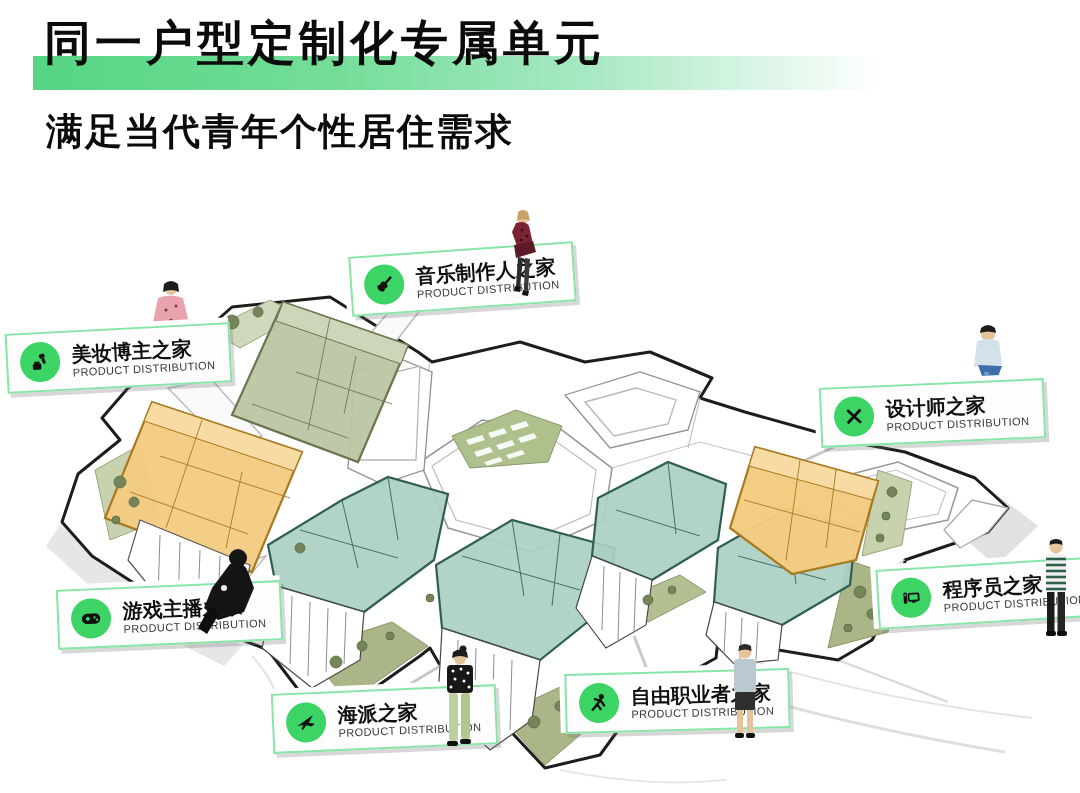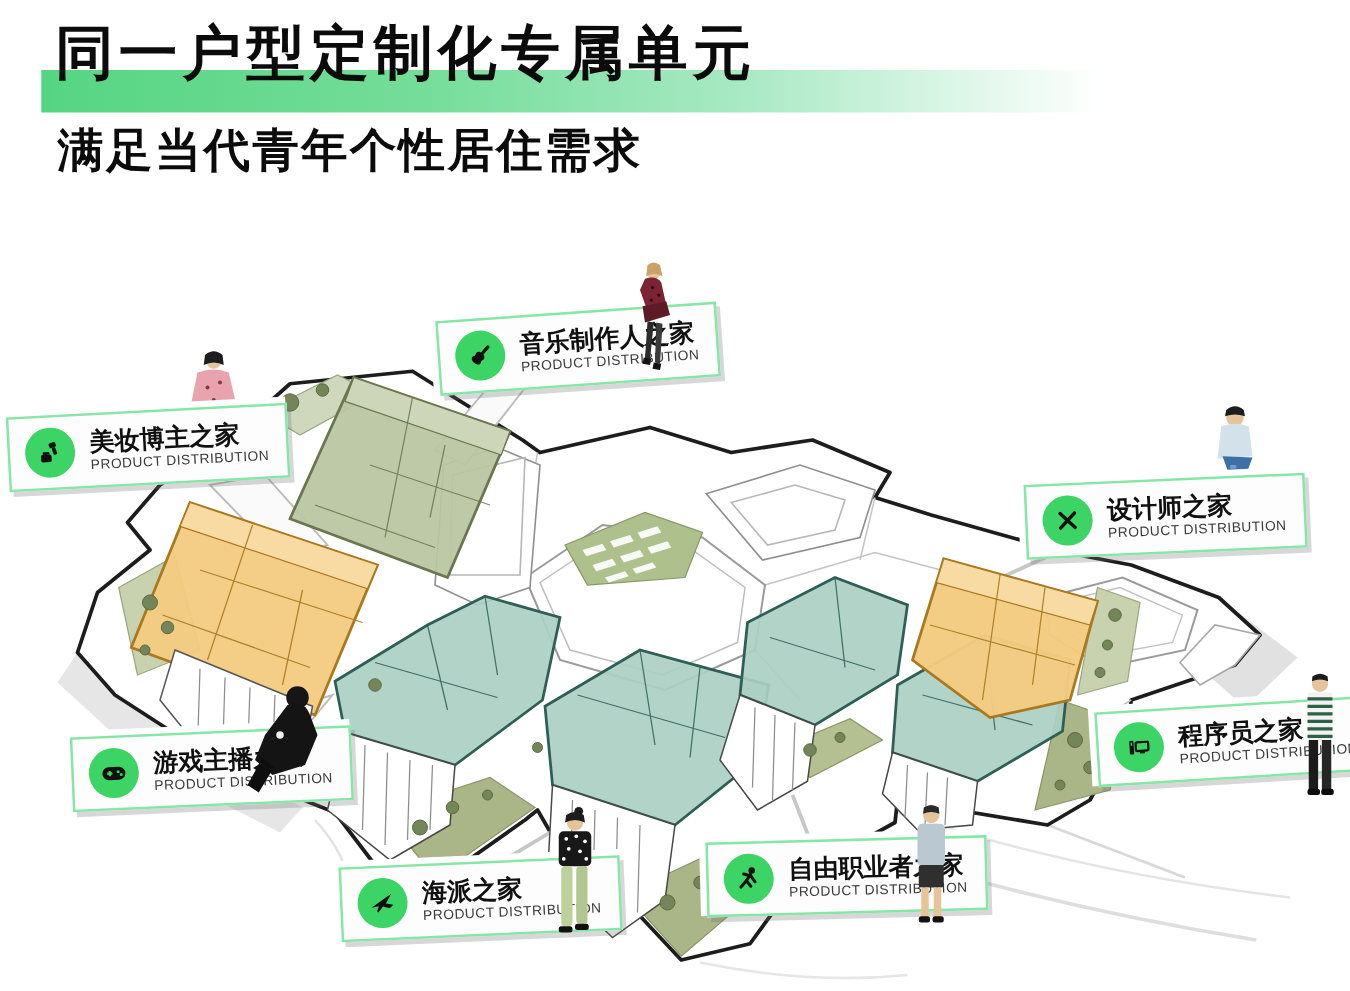--- a/index.html
+++ b/index.html
@@ -5,21 +5,21 @@
   html,body{margin:0;padding:0;background:#ffffff;}
   .slide{position:relative;width:1080px;height:793px;background:#ffffff;overflow:hidden;
          font-family:"Liberation Sans","DejaVu Sans",sans-serif;}
 
   
   .highlight-bar{position:absolute;left:33px;top:56px;width:865px;height:34px;z-index:1;
     background:linear-gradient(90deg,#55d583 0%,#74dd99 35%,#a9e9c4 65%,rgba(255,255,255,0) 98%);}
   .page-title{position:absolute;left:44px;top:8px;margin:0;z-index:3;color:#0b0b0b;
     font-family:"Liberation Serif","DejaVu Serif",serif;font-weight:900;font-size:47px;
     letter-spacing:4px;line-height:1.5;text-align:right;}
-  .page-subtitle{position:absolute;left:46px;top:98px;margin:0;z-index:3;color:#0b0b0b;
+  .page-subtitle{position:absolute;left:46px;top:108px;margin:0;z-index:3;color:#0b0b0b;
     font-family:"Liberation Serif","DejaVu Serif",serif;font-weight:900;font-size:37px;
     letter-spacing:2px;line-height:1.3;}
 
   
   .scene-svg{position:absolute;left:0;top:0;width:1080px;height:793px;z-index:2;}
 
   
   .tag{position:absolute;z-index:6;display:flex;align-items:center;gap:12px;
     background:#fdfdfd;border:2px solid #87e5a7;padding:8px 14px 8px 12px;
     box-shadow:3px 4px 0 0 rgba(110,110,110,.28), -3px -3px 0 2px #ffffff;}

